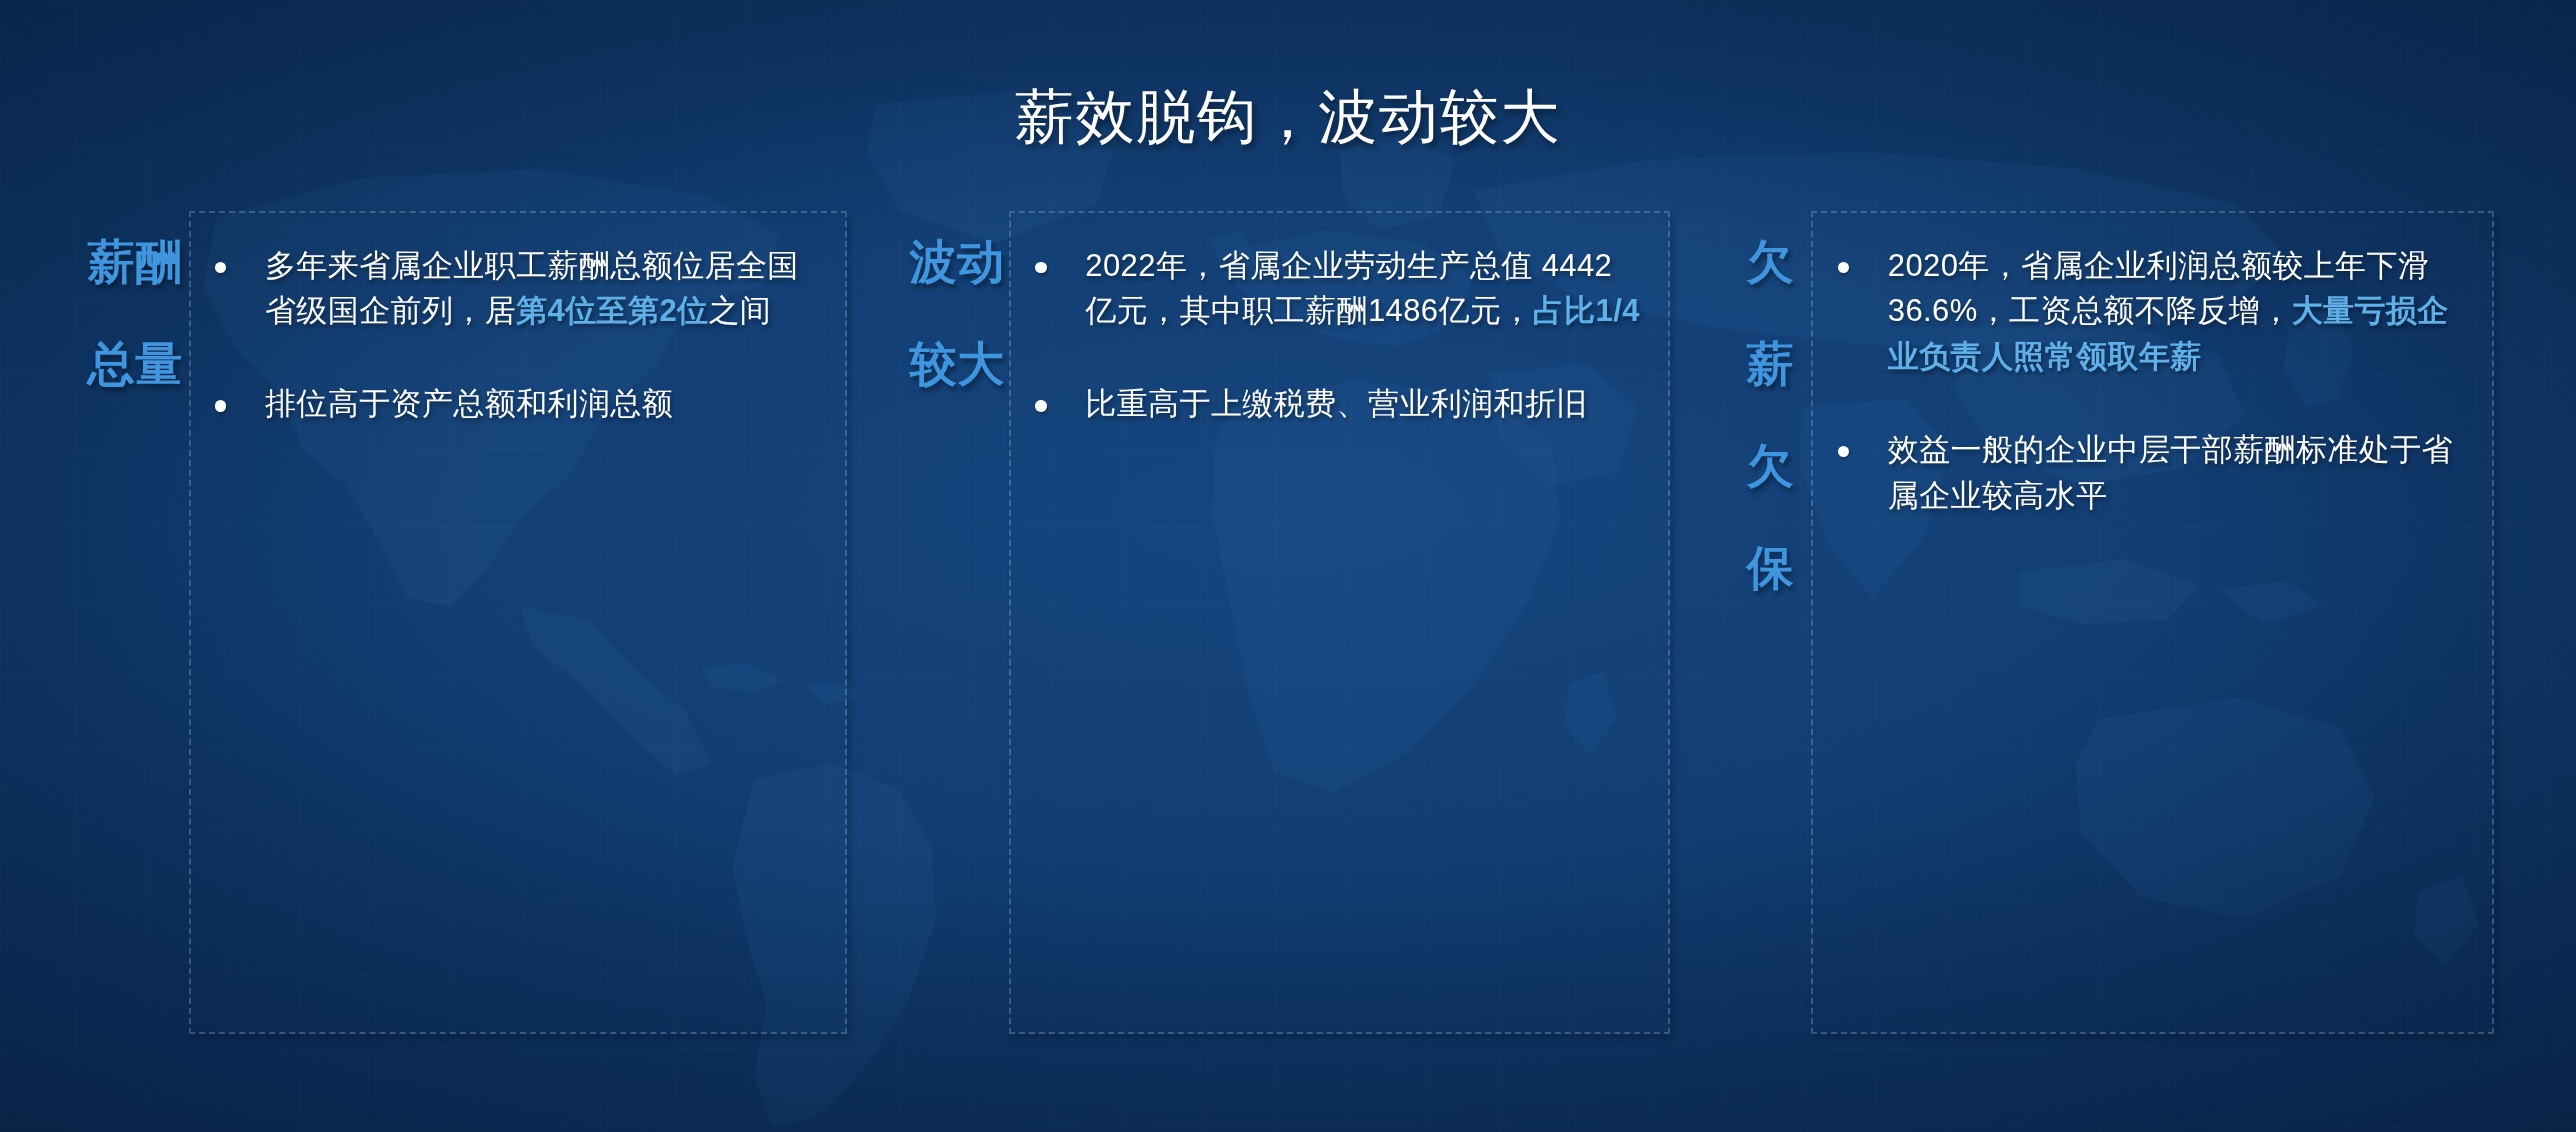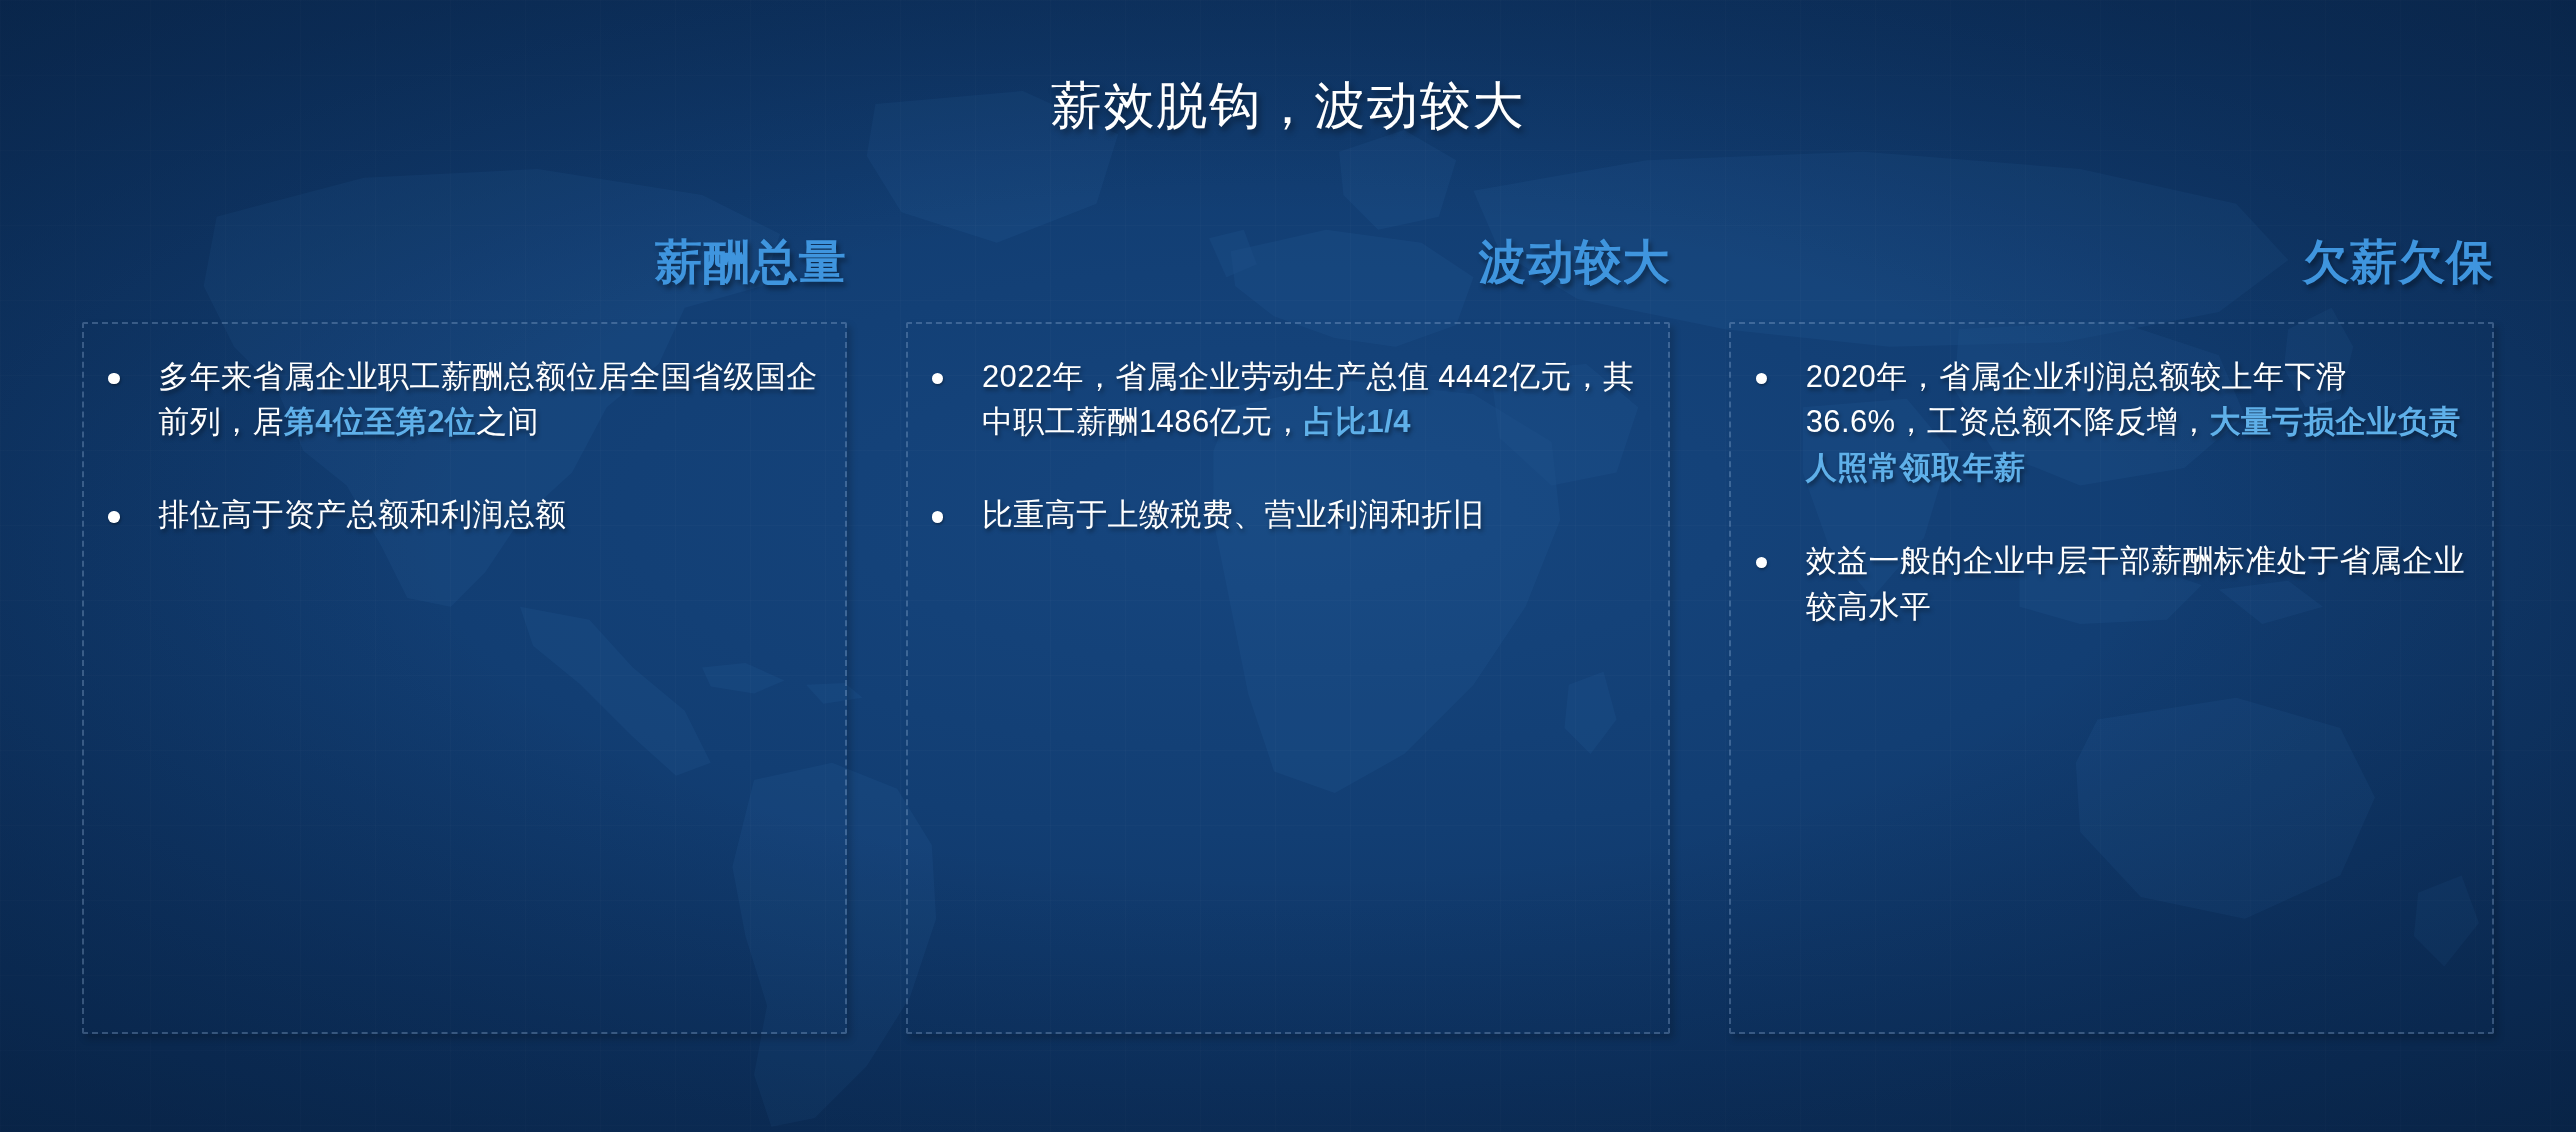--- a/index.html
+++ b/index.html
@@ -42,21 +42,21 @@
   }
 
   
   #slide-title {
     position: absolute;
     top: 38px;
     left: 0;
     width: 100%;
     text-align: center;
     color: #ffffff;
-    font-size: 51px;
+    font-size: 59px;
     font-weight: 400;
     letter-spacing: 1.7px;
     text-shadow: 2.6px 3.5px 6px rgba(0,0,0,0.45);
     z-index: 5;
   }
 
   
   #columns {
     position: absolute;
     top: 211px;
@@ -64,23 +64,22 @@
     right: 82px;
     height: 823px;
     display: flex;
     flex-direction: row;
     gap: 59px;
     z-index: 5;
   }
   .column {
     flex: 1 1 0;
     display: flex;
-    flex-direction: column;
+    flex-direction: row;
     min-width: 0;
-    align-items: flex-end;
   }
   .col-header {
     height: 111px;
     line-height: 102px;
     text-align: center;
     color: #3f95de;
     font-size: 47px;
     font-weight: bold;
     letter-spacing: 0.9px;
     text-shadow: 2.6px 3.5px 5.2px rgba(0,0,0,0.40);

